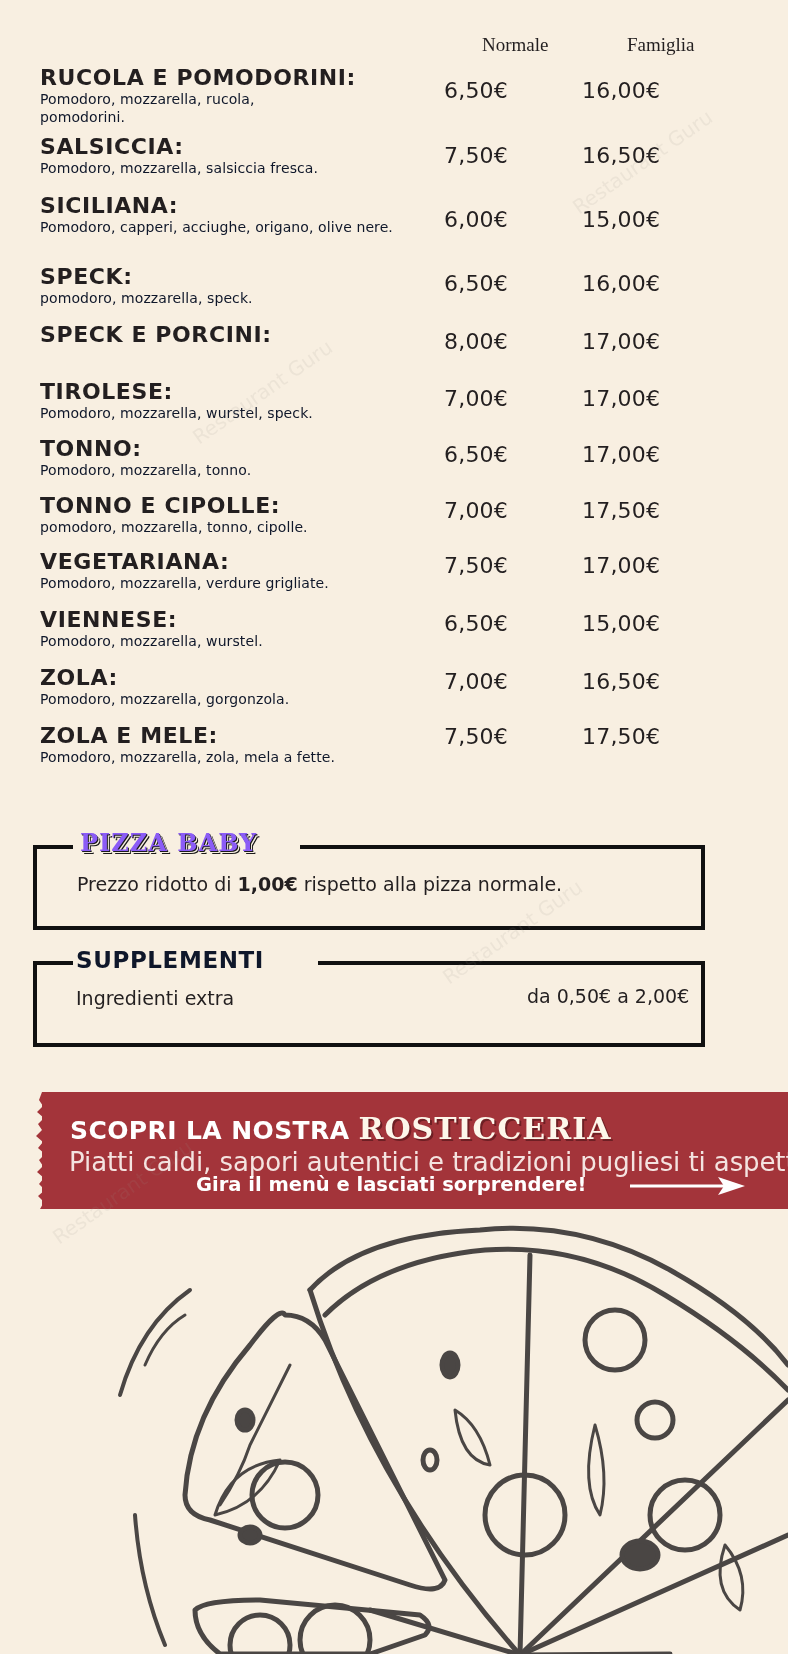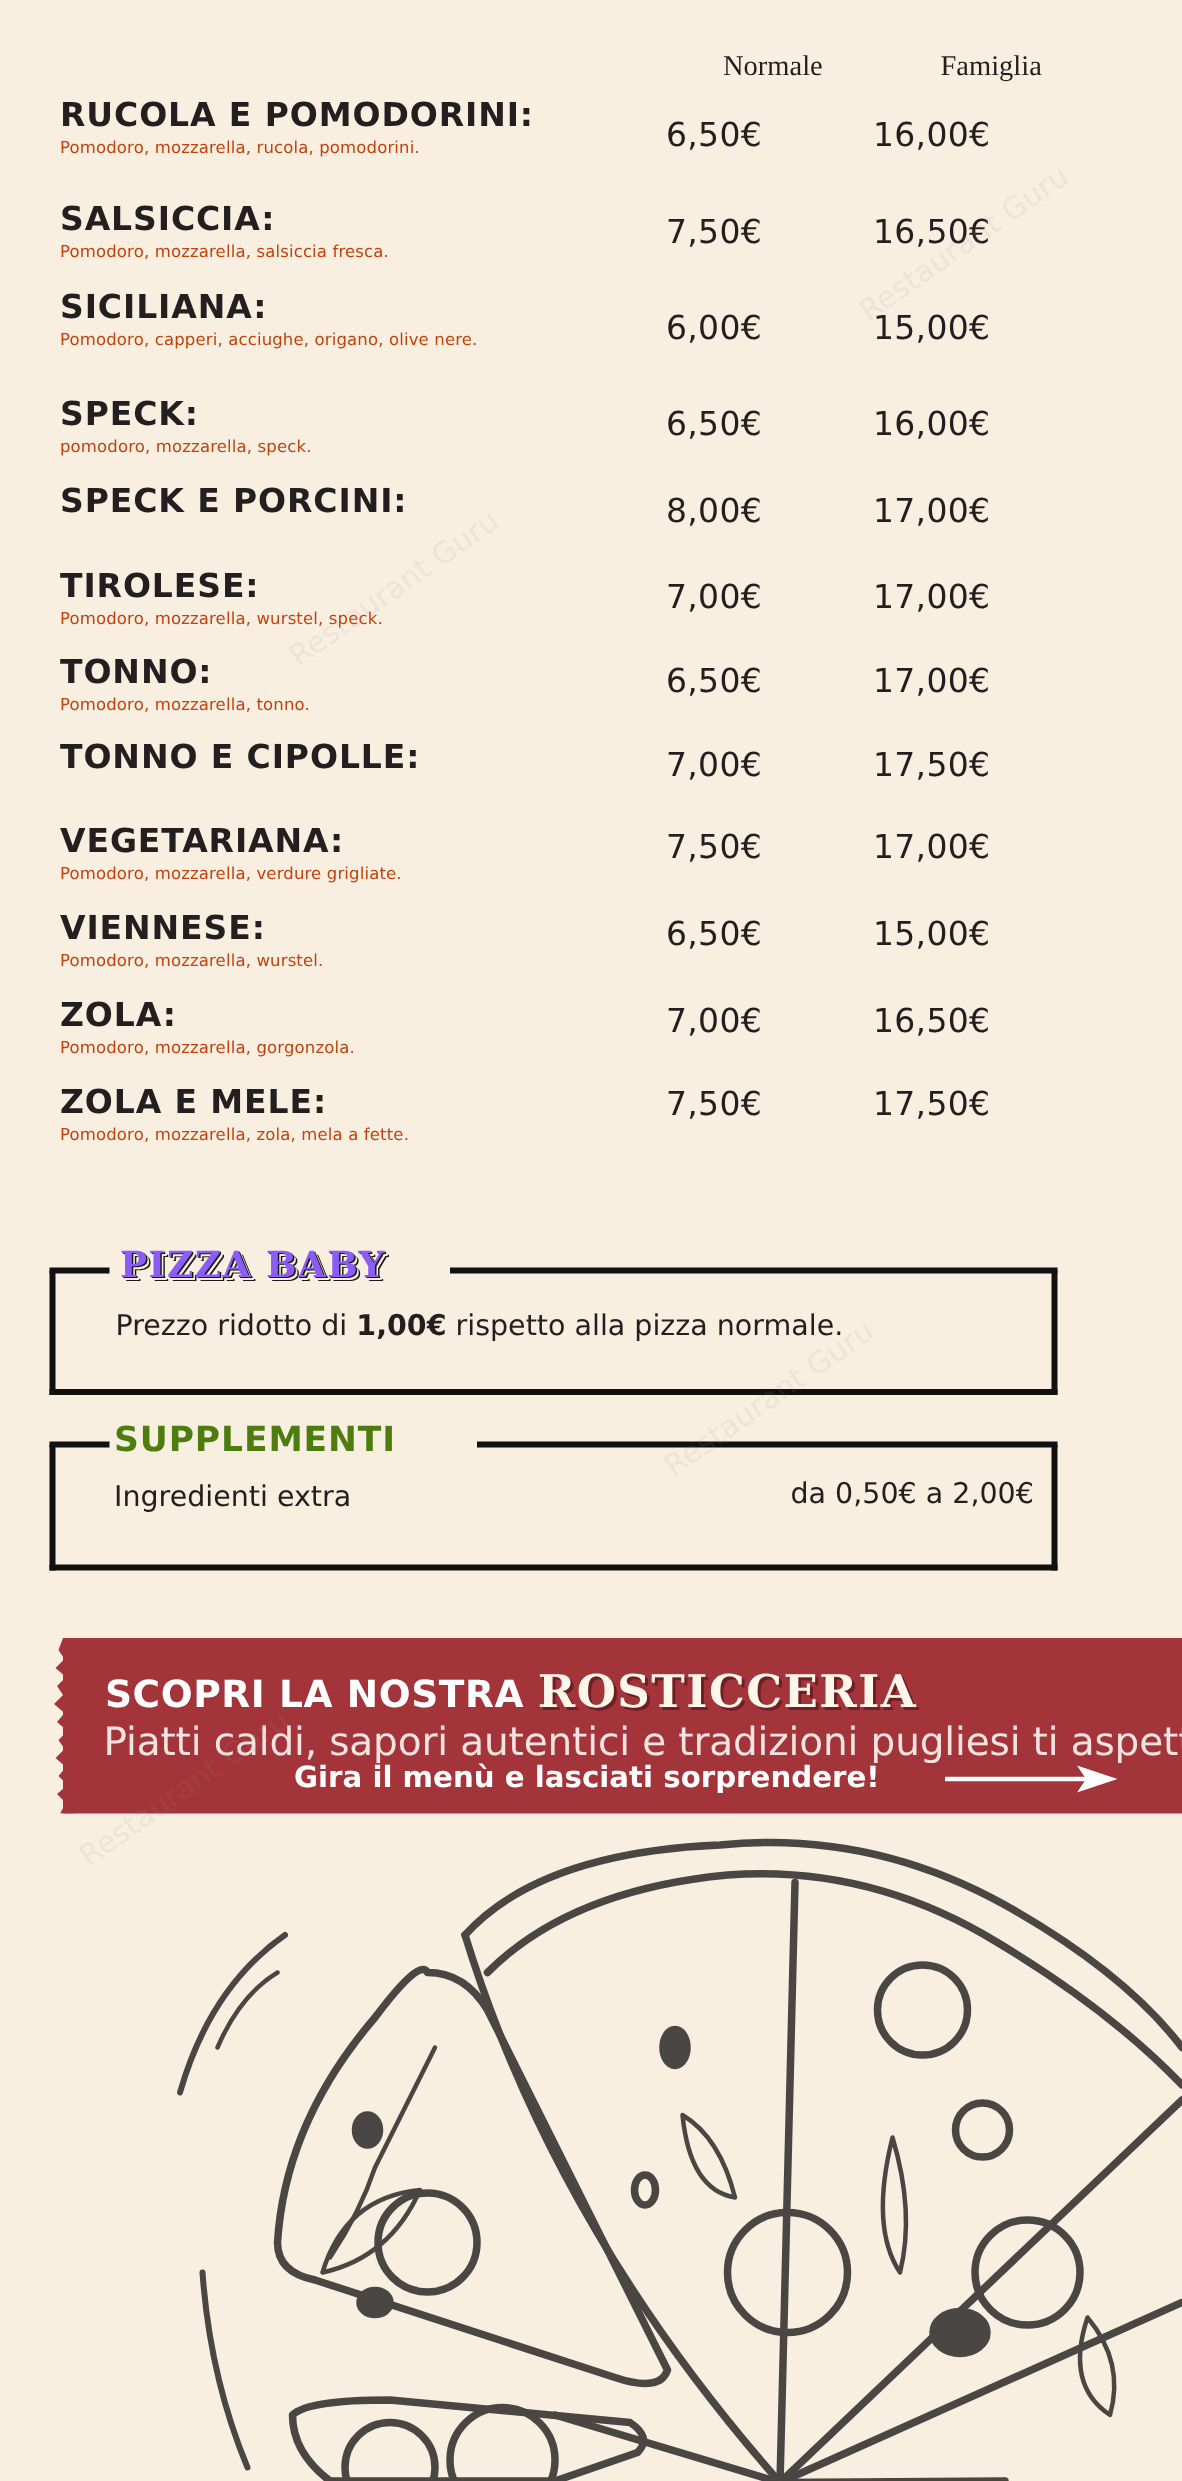--- a/index.html
+++ b/index.html
@@ -16,21 +16,21 @@
   #head-normale { left:482px; }
   #head-famiglia { left:627px; }
   .item { position:absolute; left:40px; width:750px; }
   .item-name {
     font-family:"DejaVu Sans", sans-serif; font-weight:bold;
     font-size:22px; letter-spacing:0.6px; line-height:24px; color:#231f20;
     white-space:nowrap;
   }
   .item-desc {
     font-family:"DejaVu Sans", sans-serif; font-weight:normal;
-    font-size:11px; line-height:18px; color:#c2410c;
+    font-size:14px; line-height:18px; color:#0f172a;
     width:380px; letter-spacing:0.1px;
   }
   .price {
     position:absolute; font-family:"DejaVu Sans", sans-serif;
     font-size:22px; color:#231f20; font-weight:normal; letter-spacing:0.2px;
   }
   .price.n { left:444px; }
   .price.f { left:582px; }
 
   .box {
@@ -46,21 +46,21 @@
   #baby-box { top:847px; height:80px; }
   #supp-box { top:963px; height:81px; }
 
   .baby-title {
     font-family:"DejaVu Serif", serif; font-weight:900; font-size:24px;
     color:#8b5cf6; letter-spacing:1px;
     text-shadow:1px 1px 0 #1a1a1a, 2px 2px 0 #f8efe1, 3px 3px 0 #1a1a1a;
   }
   .supp-title {
     font-family:"DejaVu Sans", sans-serif; font-size:23px; font-weight:bold;
-    color:#4d7c0f; letter-spacing:0.6px;
+    color:#0f172a; letter-spacing:0.6px;
   }
   .box-text {
     position:absolute; font-family:"DejaVu Sans", sans-serif; font-size:19px;
     color:#231f20;
   }
 
   #banner {
     position:absolute; left:42px; top:1092px; width:746px; height:117px;
     background:#a3343a;
   }
@@ -138,20 +138,21 @@
 
   <div class="item" style="top:437px">
     <div class="item-name">TONNO:</div>
     <div class="item-desc">Pomodoro, mozzarella, tonno.</div>
   </div>
   <div class="price n" style="top:442px">6,50€</div>
   <div class="price f" style="top:442px">17,00€</div>
 
   <div class="item" style="top:494px">
     <div class="item-name">TONNO E CIPOLLE:</div>
+    <div class="item-desc">pomodoro, mozzarella, tonno, cipolle.</div>
   </div>
   <div class="price n" style="top:498px">7,00€</div>
   <div class="price f" style="top:498px">17,50€</div>
 
   <div class="item" style="top:550px">
     <div class="item-name">VEGETARIANA:</div>
     <div class="item-desc" style="width:400px">Pomodoro, mozzarella, verdure grigliate.</div>
   </div>
   <div class="price n" style="top:553px">7,50€</div>
   <div class="price f" style="top:553px">17,00€</div>

